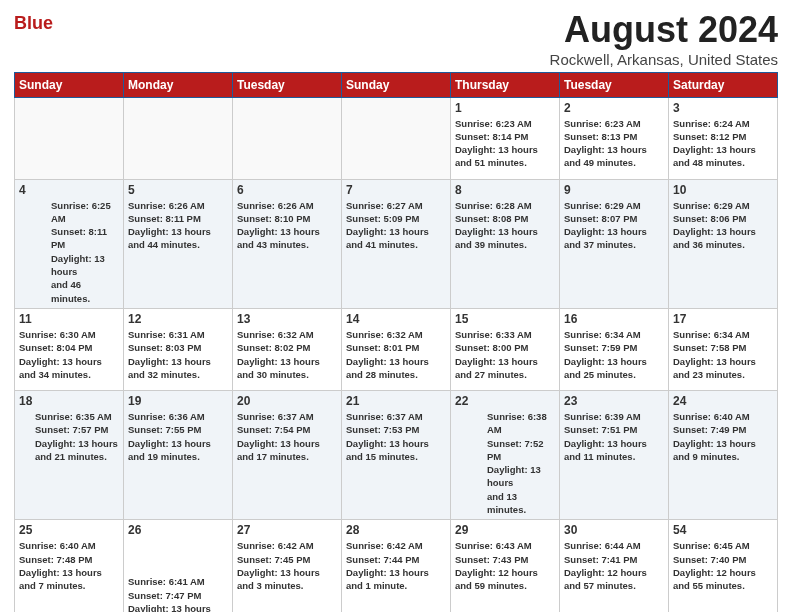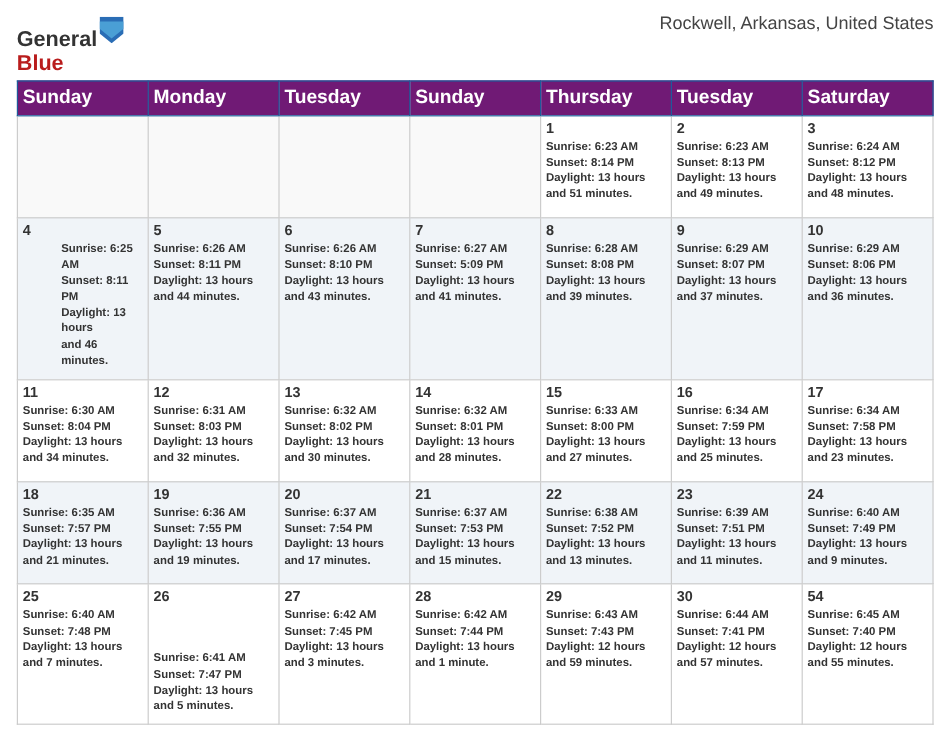--- a/index.html
+++ b/index.html
@@ -56,23 +56,23 @@
       margin-top: 1px;
     }
     .calendar {
       flex: 1;
       border: 1px solid #ccc;
       border-collapse: collapse;
       width: 100%;
       table-layout: fixed;
     }
     .calendar th {
-      background: #701a75;
+      background: #b91c1c;
       color: #fff;
-      font-size: 16px;
+      font-size: 12px;
       font-weight: bold;
       padding: 5px 4px;
       text-align: left;
       border: 1px solid #1e5a9a;
     }
     .calendar td {
       border: 1px solid #ccc;
       vertical-align: top;
       padding: 3px 4px;
       font-size: 10px;
@@ -115,31 +115,26 @@
     }
   </style>
 </head>
 <body>
 
 <div class="page">
   <div class="header">
     <div class="logo-area">
       <div>
         <div class="logo-text">
-          <span class="logo-general">General</span><svg class="logo-icon" viewBox="0 0 20 22">
-              <polygon points="0,0 20,0 20,14 10,22 0,14" fill="#2a6db5"></polygon>
-              <polygon points="10,4 20,4 20,10 10,18 0,10 0,4" fill="#4a9fd5"></polygon>
-            </svg>
-        </div>
-        <div class="logo-text">
           <span class="logo-blue">Blue</span>
         </div>
       </div>
     </div>
     <div class="title-area">
+      <div class="main-title">August 2024</div>
       <div class="subtitle">Rockwell, Arkansas, United States</div>
     </div>
   </div>
 
   <table class="calendar">
     <thead>
       <tr>
       <th>Sunday</th>
           <th>Monday</th>
           <th>Tuesday</th>
@@ -275,21 +270,21 @@
             <span class="day-number">17</span>
             <div class="day-info" style="white-space: pre-line;">Sunrise: 6:34 AM
 Sunset: 7:58 PM
 Daylight: 13 hours
 and 23 minutes.</div>
           </td>
         </tr>
         <tr>
           <td class="alt-row">
             <span class="day-number">18</span>
-            <div class="day-info" style="white-space: pre-line;">Sunrise: 6:35 AM
+            <div class="day-info" style="white-space: pre-line; margin-left: 16px;">Sunrise: 6:35 AM
 Sunset: 7:57 PM
 Daylight: 13 hours
 and 21 minutes.</div>
           </td>
           <td class="alt-row">
             <span class="day-number">19</span>
             <div class="day-info" style="white-space: pre-line;">Sunrise: 6:36 AM
 Sunset: 7:55 PM
 Daylight: 13 hours
 and 19 minutes.</div>
@@ -303,21 +298,21 @@
           </td>
           <td class="alt-row">
             <span class="day-number">21</span>
             <div class="day-info" style="white-space: pre-line;">Sunrise: 6:37 AM
 Sunset: 7:53 PM
 Daylight: 13 hours
 and 15 minutes.</div>
           </td>
           <td class="alt-row">
             <span class="day-number">22</span>
-            <div class="day-info" style="white-space: pre-line;">Sunrise: 6:38 AM
+            <div class="day-info" style="white-space: pre-line; margin-left: 32px;">Sunrise: 6:38 AM
 Sunset: 7:52 PM
 Daylight: 13 hours
 and 13 minutes.</div>
           </td>
           <td class="alt-row">
             <span class="day-number">23</span>
             <div class="day-info" style="white-space: pre-line;">Sunrise: 6:39 AM
 Sunset: 7:51 PM
 Daylight: 13 hours
 and 11 minutes.</div>

